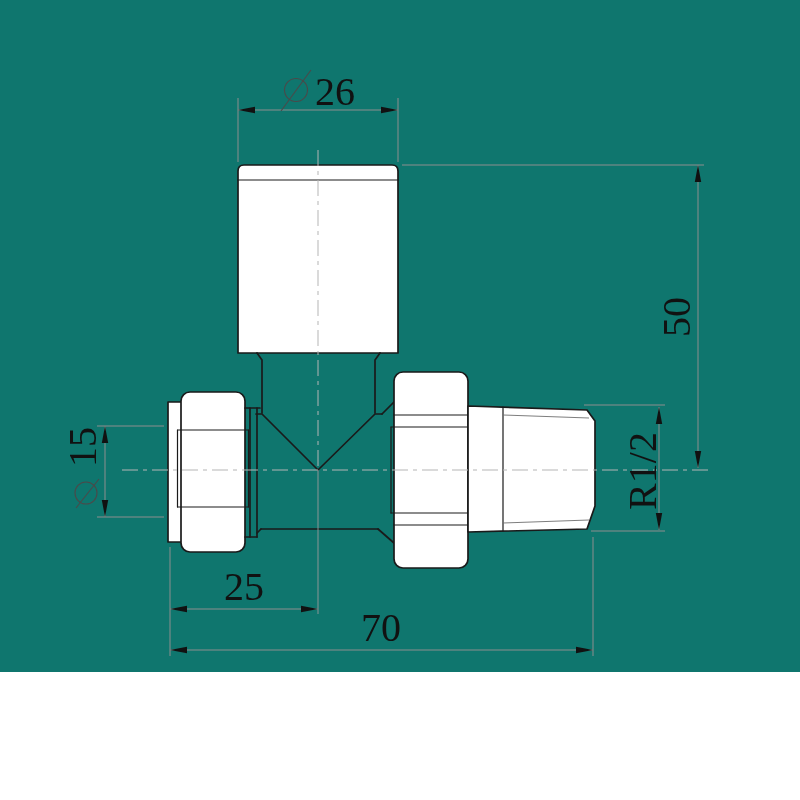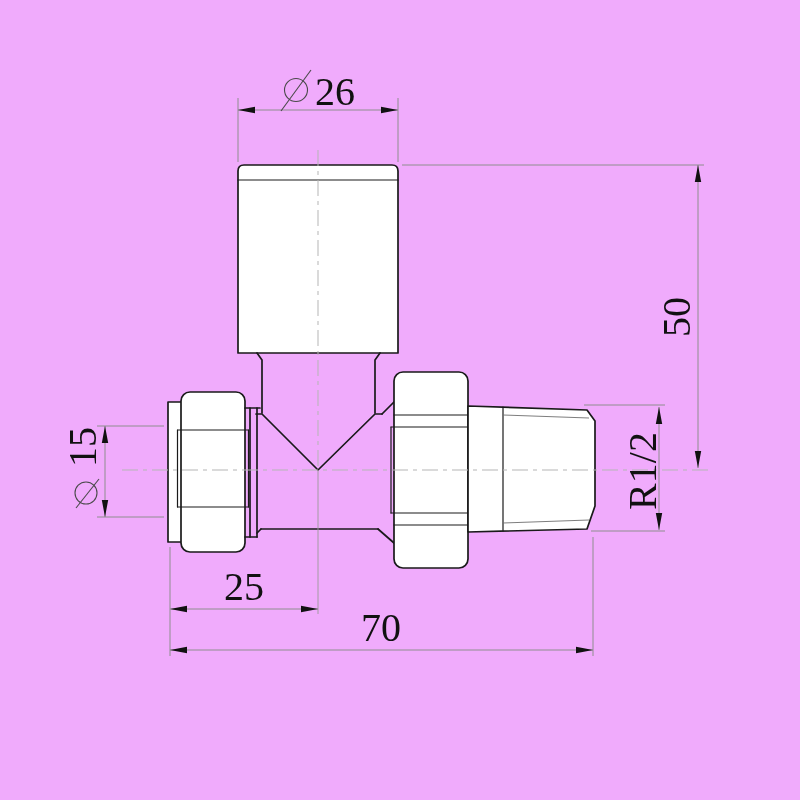--- a/index.html
+++ b/index.html
@@ -1,16 +1,16 @@
 <!DOCTYPE html>
 <html><head>
 <meta charset="utf-8">
 <style>
   html,body{margin:0;padding:0;background:#ffffff;}
-  .stage{width:800px;height:800px;background:#f0abfc;position:relative;overflow:hidden;}
+  .stage{width:800px;height:672px;background:#0f766e;position:relative;overflow:hidden;}
   svg{display:block;}
   
   .outline{fill:none;stroke:#1a1a1a;stroke-width:1.7;stroke-linejoin:round;stroke-linecap:round;}
   .outline-fill{fill:#ffffff;stroke:#1a1a1a;stroke-width:1.7;stroke-linejoin:round;}
   .inner{fill:none;stroke:#1a1a1a;stroke-width:1.2;stroke-linecap:round;}
   .thinline{fill:none;stroke:#6e6e6e;stroke-width:0.9;}
   .dim{fill:none;stroke:#8e8e8e;stroke-width:1;}
   .sym{fill:none;stroke:#4a4a4a;stroke-width:1.1;}
   .centerline{fill:none;stroke:#b5b5b5;stroke-width:1;stroke-dasharray:16 5 4 5;}
   .extcenter{fill:none;stroke:#9a9a9a;stroke-width:0.9;}

